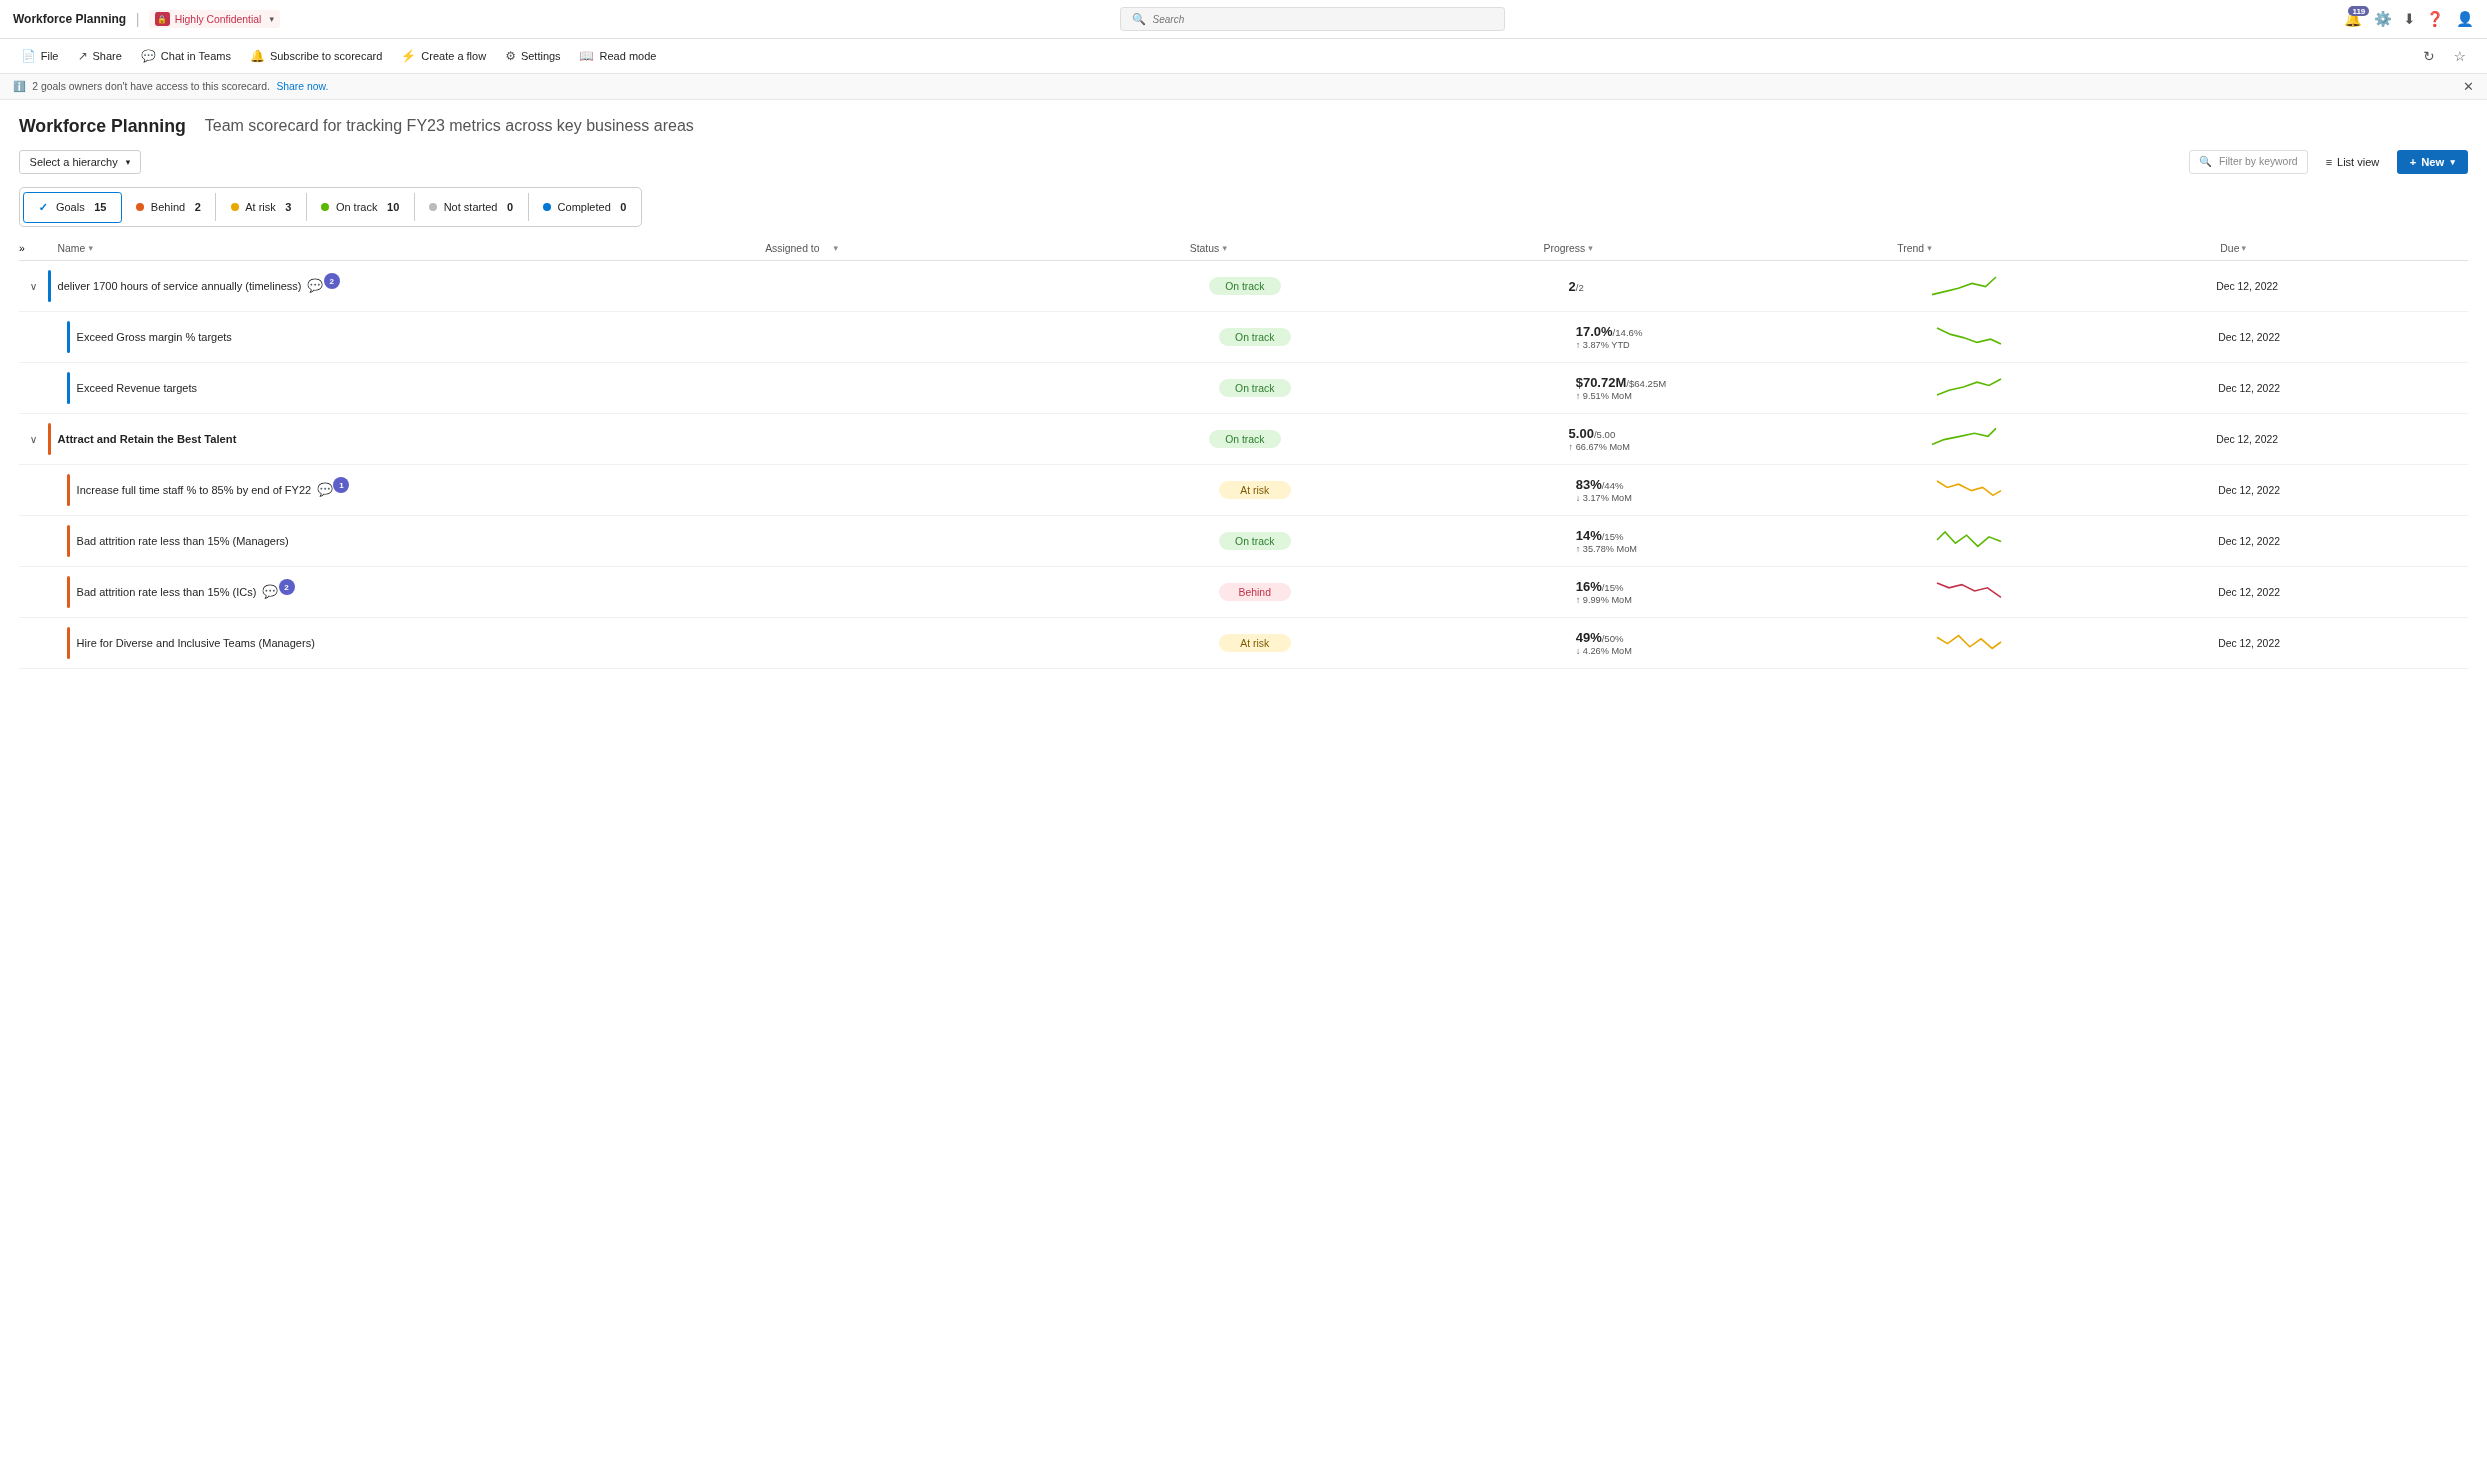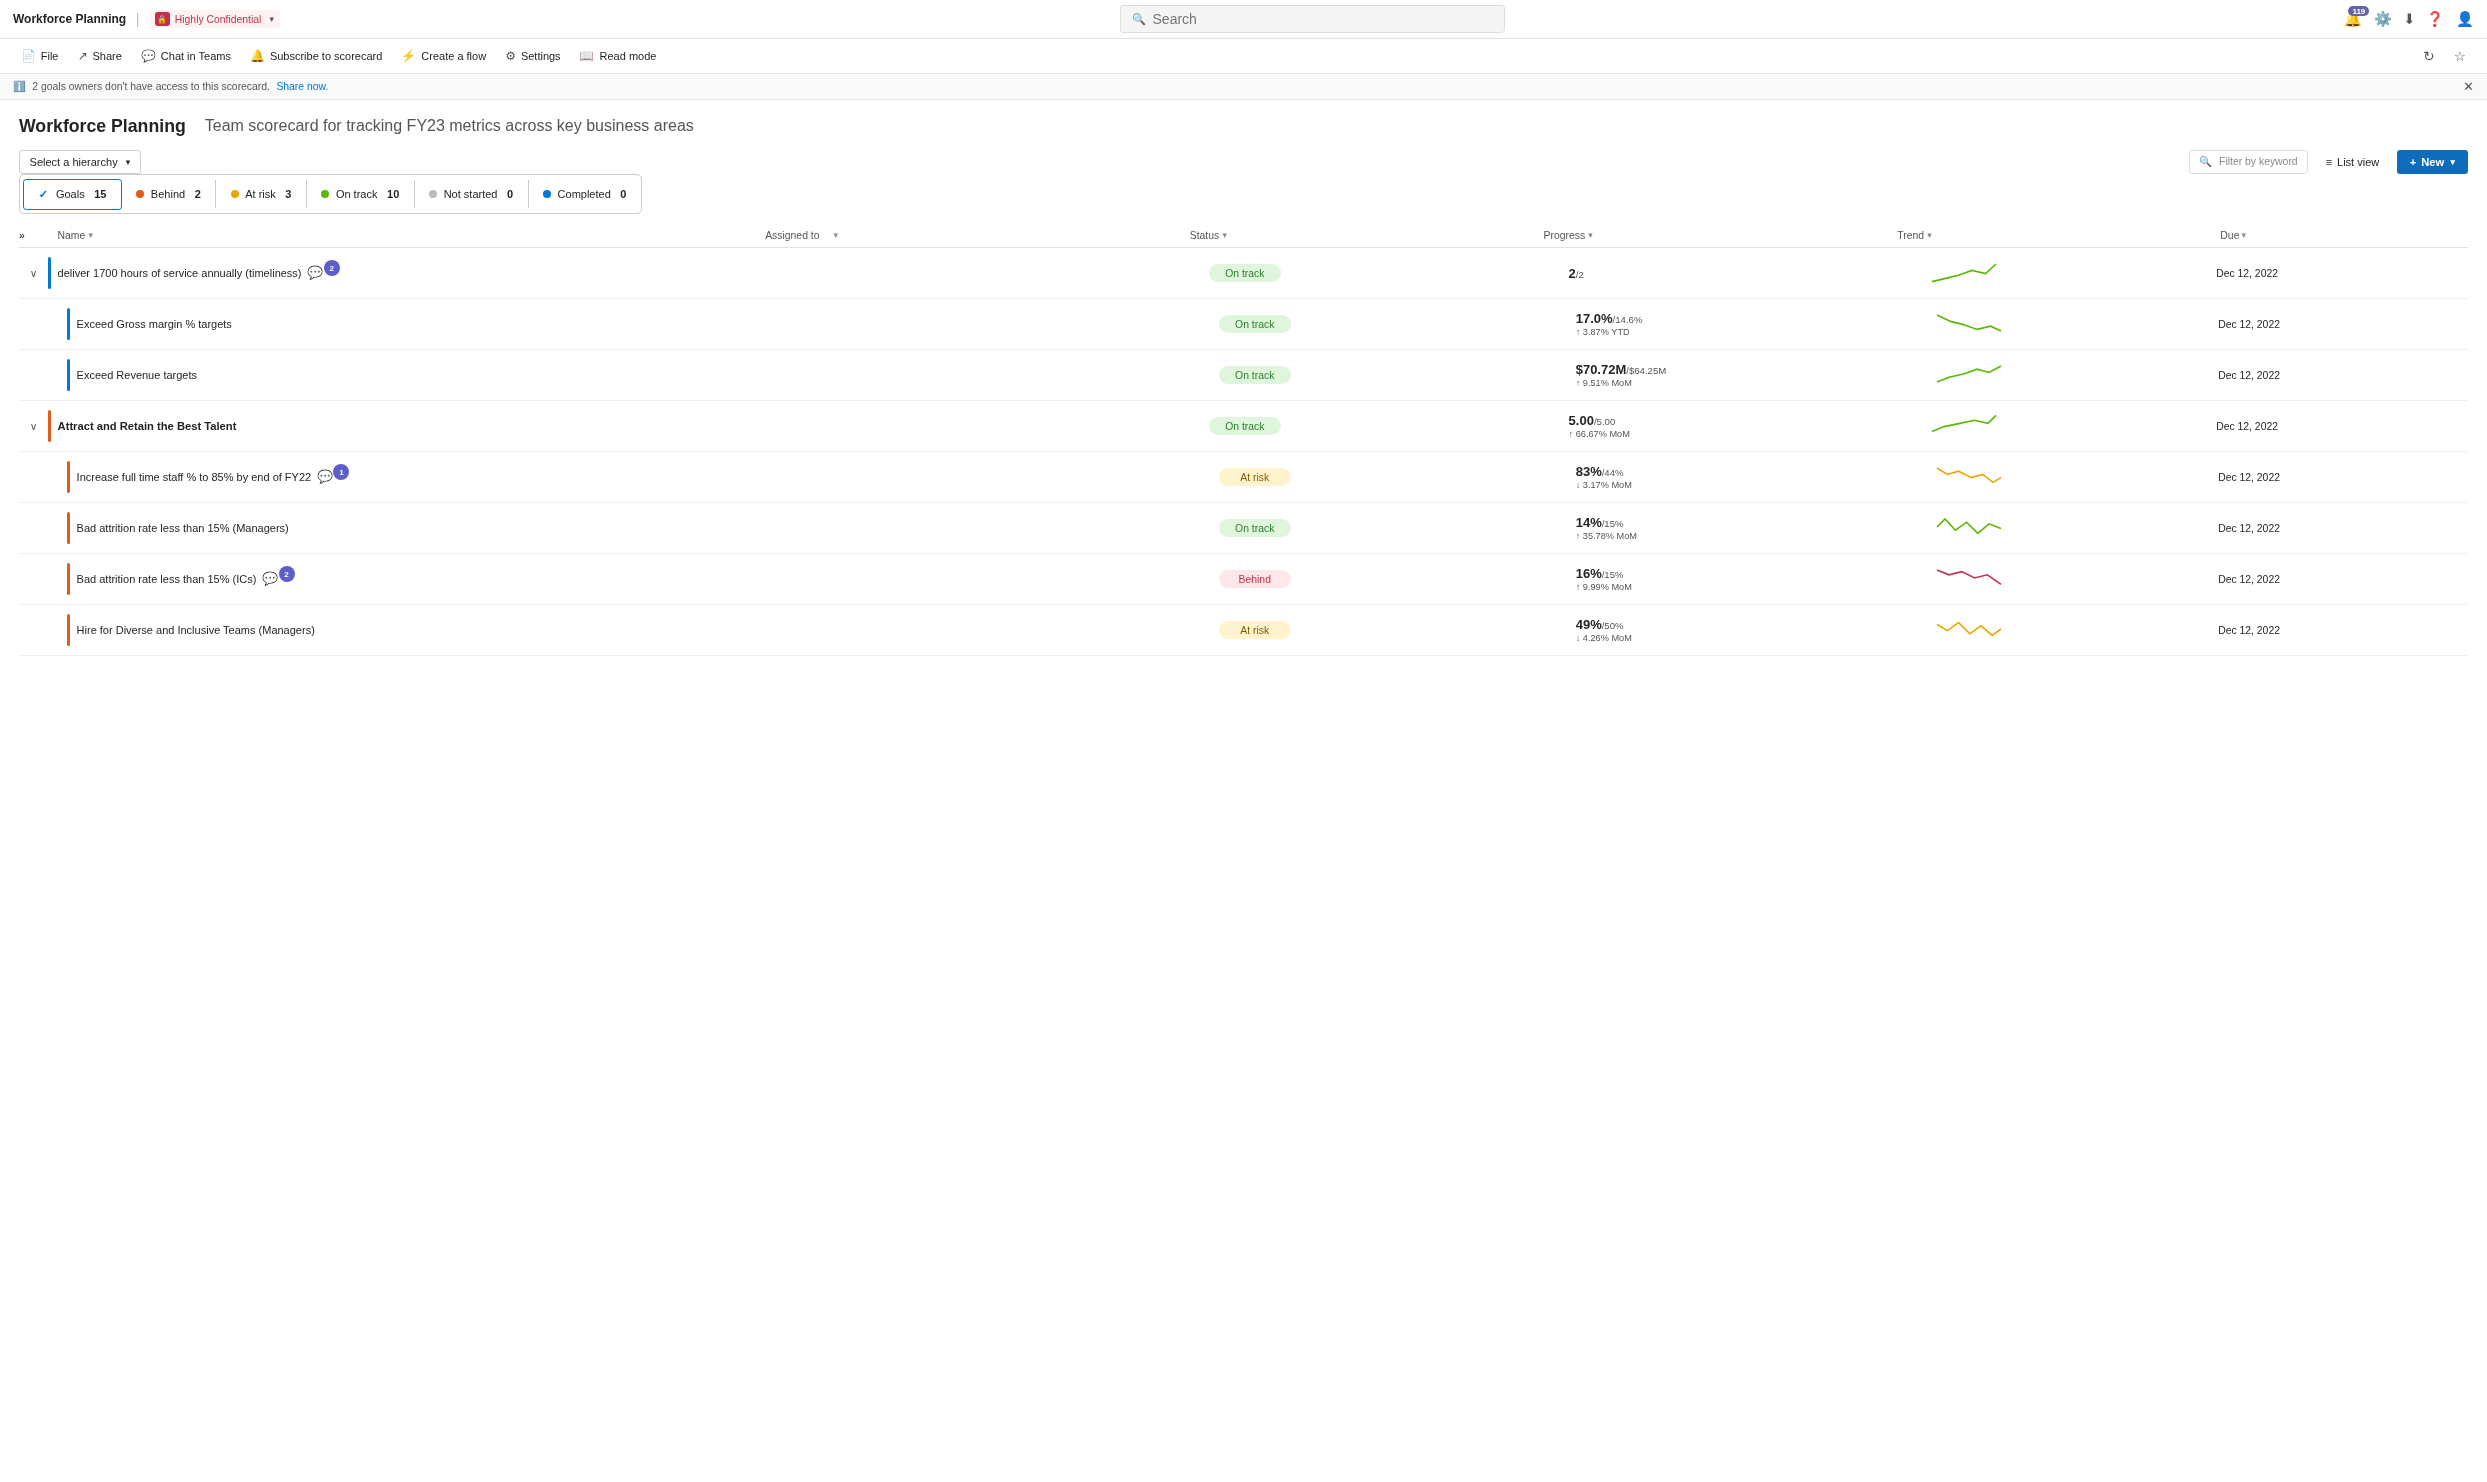--- a/index.html
+++ b/index.html
@@ -18,21 +18,21 @@
       background: #fdf3f2; border-radius: 3.2px; padding: 1.6px 6.4px;
       font-size: 10.4px; color: #c4314b; font-weight: 500;
     }
     .conf-icon { width: 14.5px; height: 14.5px; background: #c4314b; border-radius: 2.4px; display: flex; align-items: center; justify-content: center; color: white; font-size: 8px; }
     .chevron-down-icon { color: #555; font-size: 8.8px; margin-left: 3.2px; }
     .search-bar {
       display: flex; align-items: center; gap: 6.4px;
       background: #f5f5f5; border: 0.8px solid #ddd; border-radius: 3.2px;
       padding: 4.8px 11.2px; width: 385px;
     }
-    .search-bar input { border: none; background: transparent; outline: none; font-size: 14px; color: #555; width: 100%; }
+    .search-bar input { border: none; background: transparent; outline: none; font-size: 10px; color: #555; width: 100%; font-style: italic; }
     .top-bar-right { display: flex; align-items: center; gap: 11.2px; }
     .icon-btn { background: none; border: none; cursor: pointer; color: #555; font-size: 14.5px; position: relative; display: flex; align-items: center; }
     .notif-badge {
       position: absolute; top: -4.8px; right: -6.4px;
       background: #6264a7; color: white; border-radius: 8px;
       font-size: 8px; padding: 0.8px 4px; font-weight: 600;
     }
 
     
     .toolbar {
@@ -64,21 +64,21 @@
 
     
     .main-content { padding: 16px 19px 0 19px; }
 
     
     .page-header { display: flex; align-items: center; gap: 19px; margin-bottom: 13px; }
     .page-title { font-size: 17.7px; font-weight: 700; color: #242424; }
     .page-desc { font-size: 16px; color: #555; }
 
     
-    .controls-row { display: flex; align-items: center; gap: 9.6px; }
+    .controls-row { display: flex; align-items: center; gap: 9.6px; margin-bottom: 13px; }
     .hierarchy-btn {
       display: flex; align-items: center; gap: 4.8px;
       border: 0.8px solid #ccc; border-radius: 3.2px; padding: 4.8px 9.6px;
       background: #fff; cursor: pointer; font-size: 11px; color: #242424; font-family: inherit;
     }
     .controls-spacer { flex: 1; }
     .filter-input {
       display: flex; align-items: center; gap: 6.4px;
       border: 0.8px solid #ddd; border-radius: 3.2px; padding: 4.8px 9.6px;
       background: #fff; color: #888; font-size: 10.4px;

